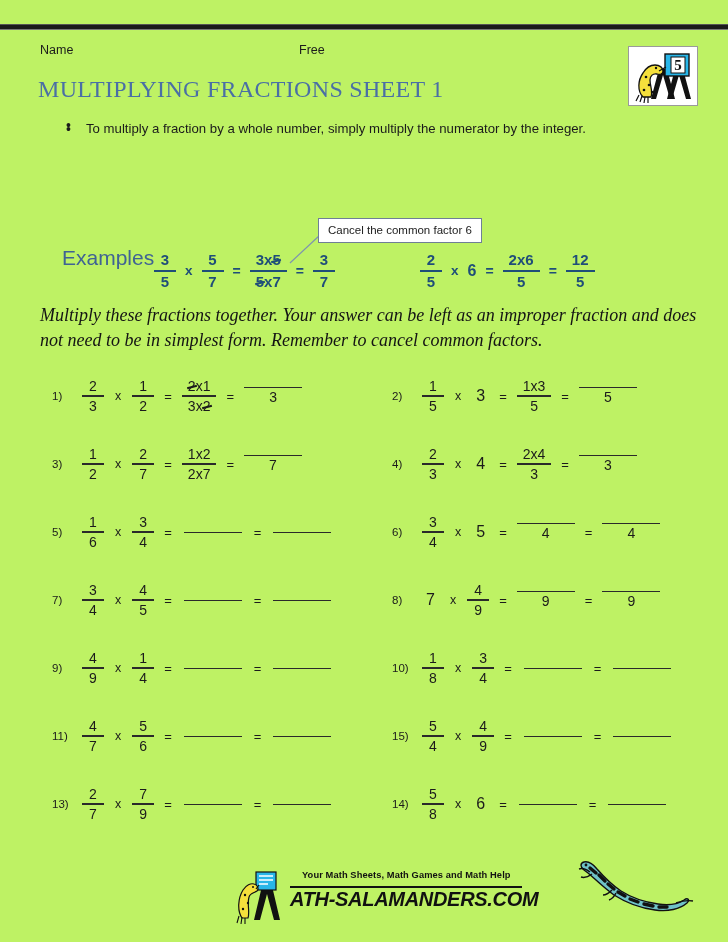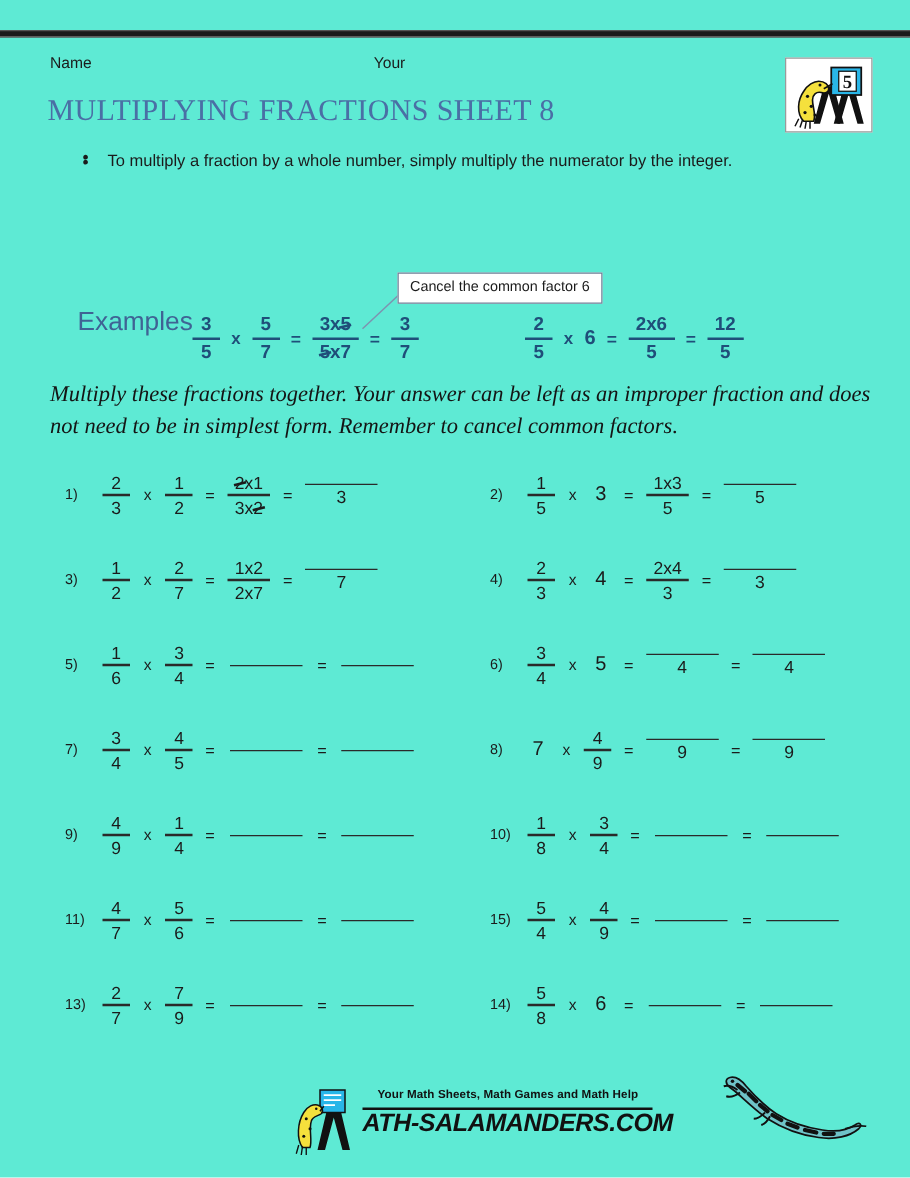--- a/index.html
+++ b/index.html
@@ -8,21 +8,21 @@
     background: #ffffff;
   }
   body {
     font-family: "Liberation Sans", sans-serif;
     color: #1a1a1a;
   }
   #page {
     position: relative;
     width: 728px;
     height: 942px;
-    background: #5eead4;
+    background: #bef264;
     overflow: hidden;
   }
   .topbar {
     position: absolute;
     left: 0; right: 0; top: 24px;
     height: 4px;
     background: #1b1b1b;
     border-top: 1px solid #555;
     border-bottom: 1px solid #777;
   }
@@ -271,21 +271,21 @@
   }
 </style>
 </head>
 <body>
 
 <div id="page">
 
   <div class="topbar"></div>
 
   <div class="hdr-name">Name</div>
-  <div class="hdr-date">Your</div>
+  <div class="hdr-date">Free</div>
 
   <div class="badge">
     <svg width="68" height="58" viewBox="0 0 68 58">
 
       <path d="M30 22 L22 52 L27 52 L34 28 L41 52 L46 52 L38 22 Z" fill="#111"></path>
       <path d="M46 22 L38 52 L43 52 L50 28 L57 52 L62 52 L54 22 Z" fill="#111"></path>
 
       <rect x="36" y="7" width="24" height="22" fill="#29b6e8" stroke="#111" stroke-width="1.4"></rect>
       <rect x="42" y="10" width="14" height="16" fill="#fff" stroke="#111" stroke-width="1"></rect>
       <text x="49" y="23" font-family="Liberation Serif, serif" font-size="15" font-weight="bold" fill="#111" text-anchor="middle">5</text>
@@ -294,21 +294,21 @@
       <circle cx="27" cy="21" r="1.2" fill="#111"></circle>
       <circle cx="17" cy="30" r="1.3" fill="#111"></circle>
       <circle cx="20" cy="38" r="1.3" fill="#111"></circle>
       <circle cx="15" cy="43" r="1.3" fill="#111"></circle>
       <circle cx="23" cy="45" r="1.2" fill="#111"></circle>
       <path d="M10 48 L7 54 M13 49 L11 55 M16 50 L15 56 M19 50 L19 56" stroke="#111" stroke-width="1.2" fill="none"></path>
       <path d="M30 24 L37 20" stroke="#111" stroke-width="1.3" fill="none"></path>
     </svg>
   </div>
 
-  <div class="title">MULTIPLYING FRACTIONS SHEET 8</div>
+  <div class="title">MULTIPLYING FRACTIONS SHEET 1</div>
 
   <div class="bullets">
     <div class="bullet">
       <span class="dot">•</span>
     </div>
     <div class="bullet">
       <span class="dot">•</span>
       <span>To multiply a fraction by a whole number, simply multiply the numerator by the integer.</span>
     </div>
   </div>

